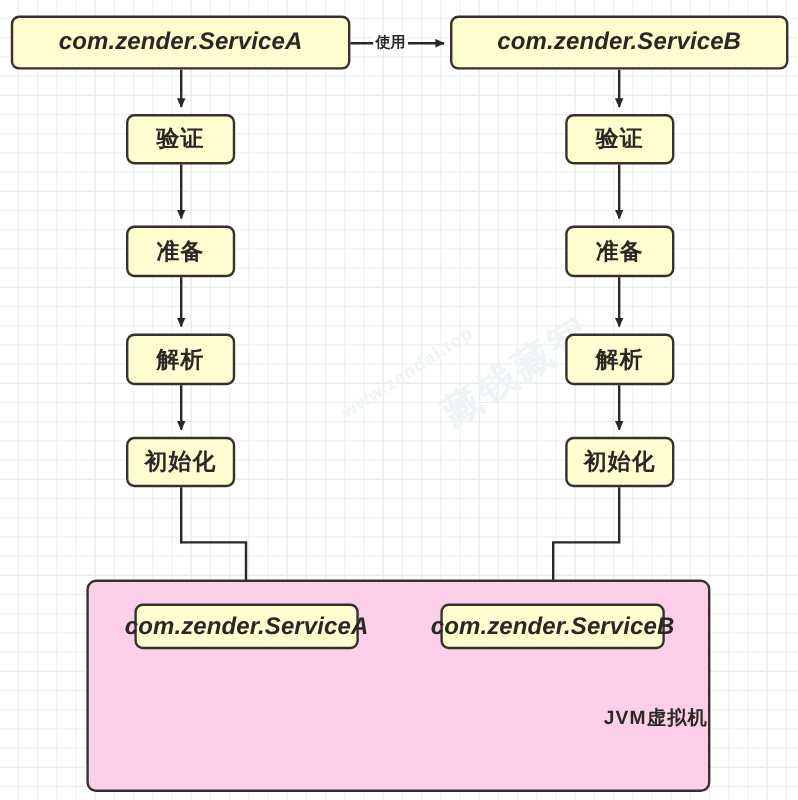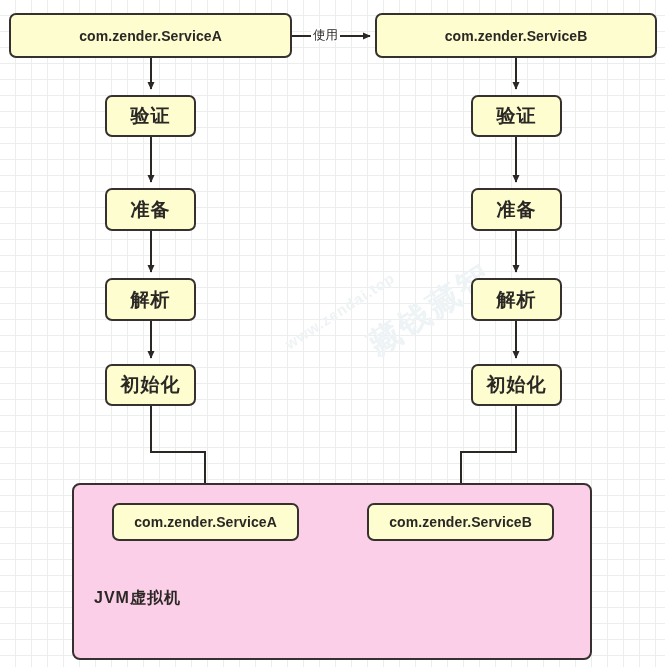--- a/index.html
+++ b/index.html
@@ -75,40 +75,40 @@
     justify-content: center;
     color: #2b2724;
     font-weight: bold;
     text-align: center;
   }
   .node.cn {
     font-size: 19px;
     letter-spacing: 1px;
   }
   .node.klass {
-    font-size: 14px;
+    font-size: 20px;
     letter-spacing: 0.1px;
+    font-style: italic;
   }
   .jvm-container {
     position: absolute;
     box-sizing: border-box;
     border: 2.2px solid #36312f;
     border-radius: 8px;
     background: #fccfe8;
   }
   .jvm-label {
     position: absolute;
     left: 0;
     width: 100%;
-    text-align: left;
+    text-align: right;
     font-size: 16px;
     font-weight: bold;
     color: #2b2724;
     letter-spacing: 1px;
-    margin-left: 20px;
   }
   .edge-label {
     position: absolute;
     font-size: 12.5px;
     color: #2b2724;
     background: #ffffff;
     padding: 0 2px;
     white-space: nowrap;
     line-height: 14px;
   }
@@ -168,21 +168,21 @@
   </svg>
 
   <div class="node klass" style="left:9px; top:13px; width:283px; height:45px;">
     <span>com.zender.ServiceA</span>
   </div>
 
   <div class="node klass" style="left:375px; top:13px; width:282px; height:45px;">
     <span>com.zender.ServiceB</span>
   </div>
 
-  <div class="edge-label" style="left:311px; top:28px;">使用</div>
+  <div class="edge-label" style="left:311px; top:28px;font-weight:bold;">使用</div>
 
   <div class="node cn" style="left:105px; top:95px; width:91px; height:42px;">
     <span>验证</span>
   </div>
   <div class="node cn" style="left:105px; top:188px; width:91px; height:43px;">
     <span>准备</span>
   </div>
   <div class="node cn" style="left:105px; top:278px; width:91px; height:43px;">
     <span>解析</span>
   </div>

